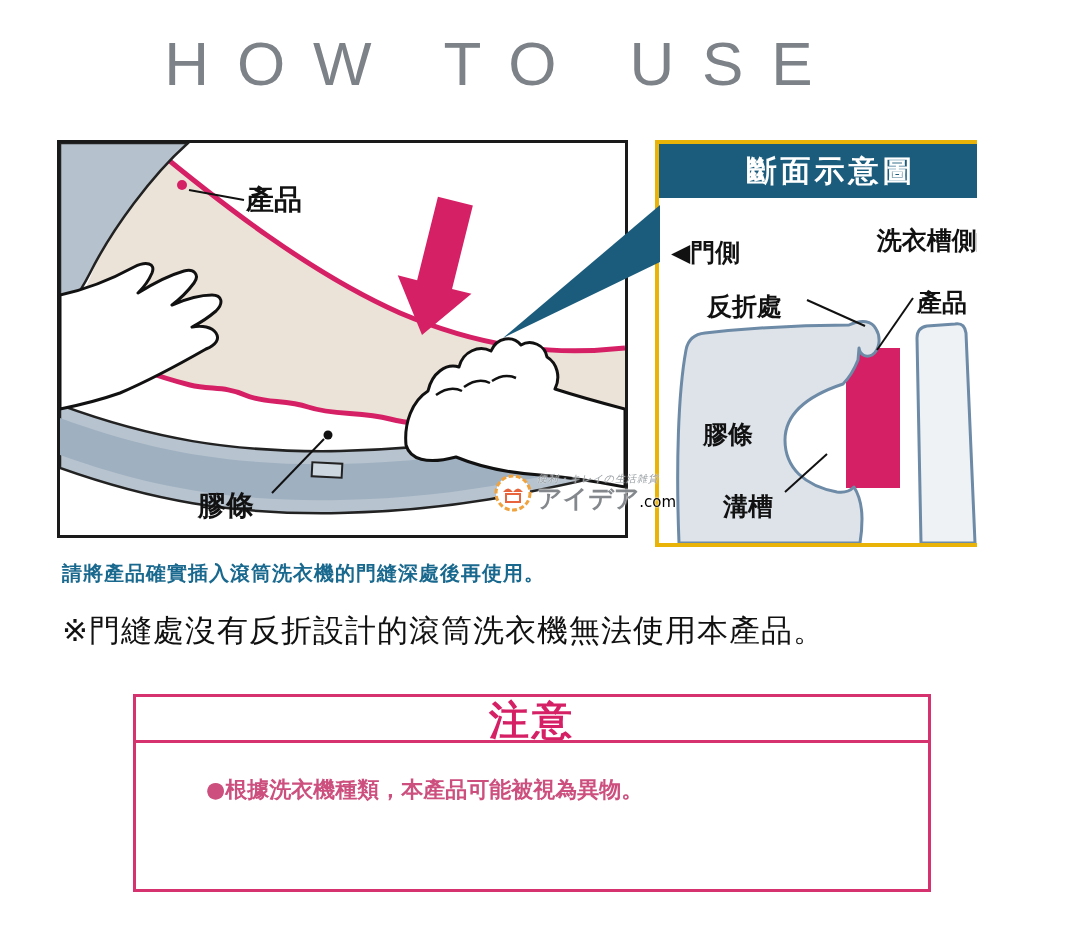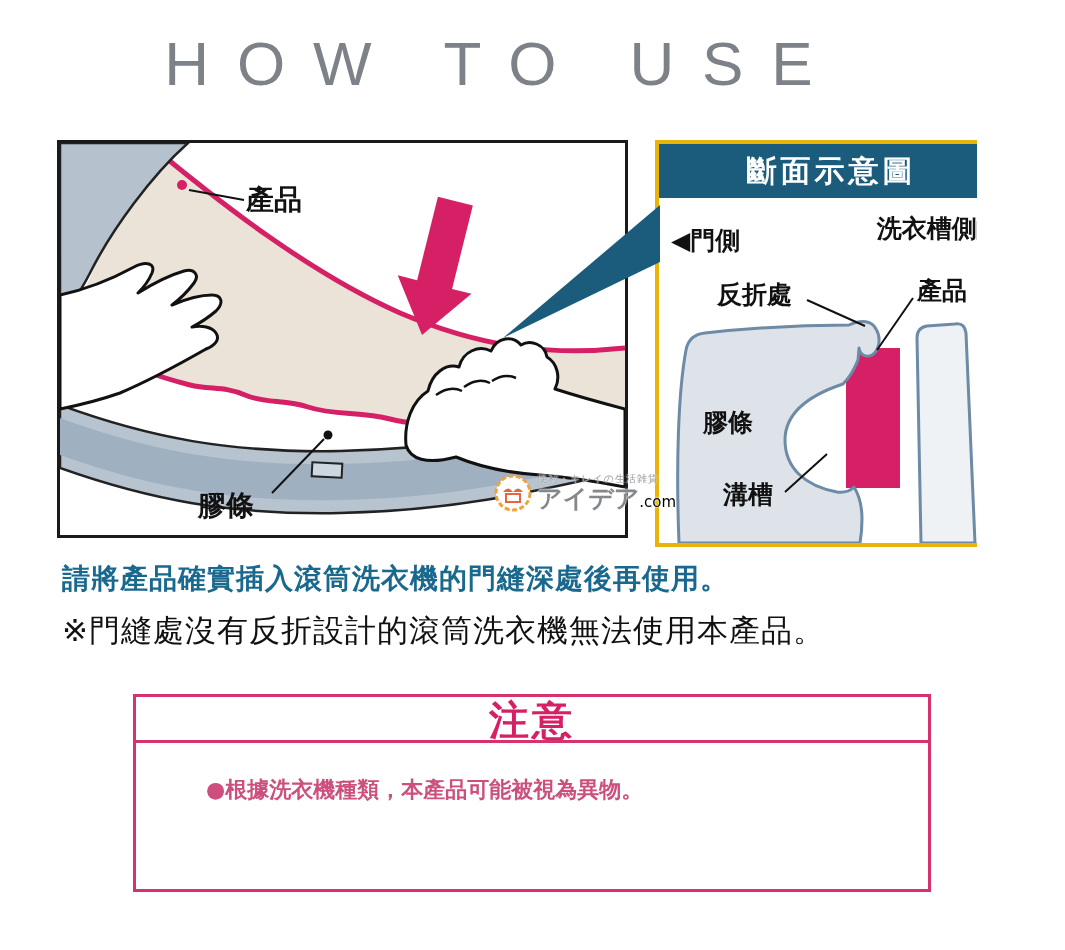--- a/index.html
+++ b/index.html
@@ -22,46 +22,46 @@
   
   .wedge { position:absolute; left:495px; top:196px; z-index:4; }
 
   
   .cs { position:absolute; left:655px; top:140px; width:353px; height:407px;
         border:4px solid #eab308; background:#fff; }
   .cs-header { height:54px; background:#1b5c7c; color:#fff; font-size:30px; font-weight:700;
                text-align:center; line-height:54px; letter-spacing:4px; }
   .cs-body { position:relative; width:345px; height:345px; }
   .cs-body svg { position:absolute; left:0; top:0; }
-  .cs-label { position:absolute; font-weight:700; color:#111; font-size:25px; white-space:nowrap; }
+  .cs-label { position:absolute; font-weight:700; color:#111; font-size:25px; white-space:nowrap;margin-top:12px; }
   .cs-door   { left:12px;  top:26px; }
   .cs-tub    { right:8px;  top:14px; }
-  .cs-fold   { left:58px;  top:80px; }
+  .cs-fold   { left:48px;  top:80px; }
   .cs-prod   { left:258px; top:76px; }
   .cs-rubber { left:44px;  top:208px; }
   .cs-groove { left:64px;  top:280px; }
 
   
-  .instruction-main { position:absolute; left:62px; top:560px; font-size:28px; font-weight:700;
+  .instruction-main { position:absolute; left:62px; top:560px; font-size:20px; font-weight:700;
                       color:#19688e; letter-spacing:1px; white-space:nowrap; }
   .note { position:absolute; left:62px; font-size:31px; color:#111; letter-spacing:1px; white-space:nowrap; }
   .note-1 { top:610px; } .note-2 { top:643px; }
 
   
   .notice { position:absolute; left:133px; top:694px; width:798px; height:198px;
             border:3px solid #d6326f; background:#fff; }
   .notice-header { height:46px; border-bottom:3px solid #d6326f; text-align:center; }
   .notice-title { display:inline-block; font-size:40px; font-weight:700; color:#d62066; line-height:46px; letter-spacing:3px; }
   .notice-items { padding:26px 0 0 70px; font-size:22px; font-weight:600; color:#cc4f7d; }
   .notice-item { line-height:42px; white-space:nowrap; }
 
   
   .watermark { position:absolute; left:492px; top:472px; z-index:5; display:flex; align-items:flex-start; gap:3px; }
   .wm-text { display:flex; flex-direction:column; }
-  .wm-tagline { font-size:10px; color:#9aa0a4; letter-spacing:1px; text-shadow:0 0 2px #fff; }
+  .wm-tagline { font-size:10px; color:#9aa0a4; letter-spacing:1px; text-shadow:0 0 2px #fff;font-style:italic; }
   .wm-brand { font-size:25px; font-weight:700; color:#84888c; line-height:26px;
               text-shadow:0 0 2px #fff, 0 0 2px #fff; }
   .wm-suffix { font-size:15px; font-weight:400; color:#000000; }
 </style>
 </head>
 <body>
 
 <div class="page">
 
   <h1 class="title">HOW TO USE</h1>

